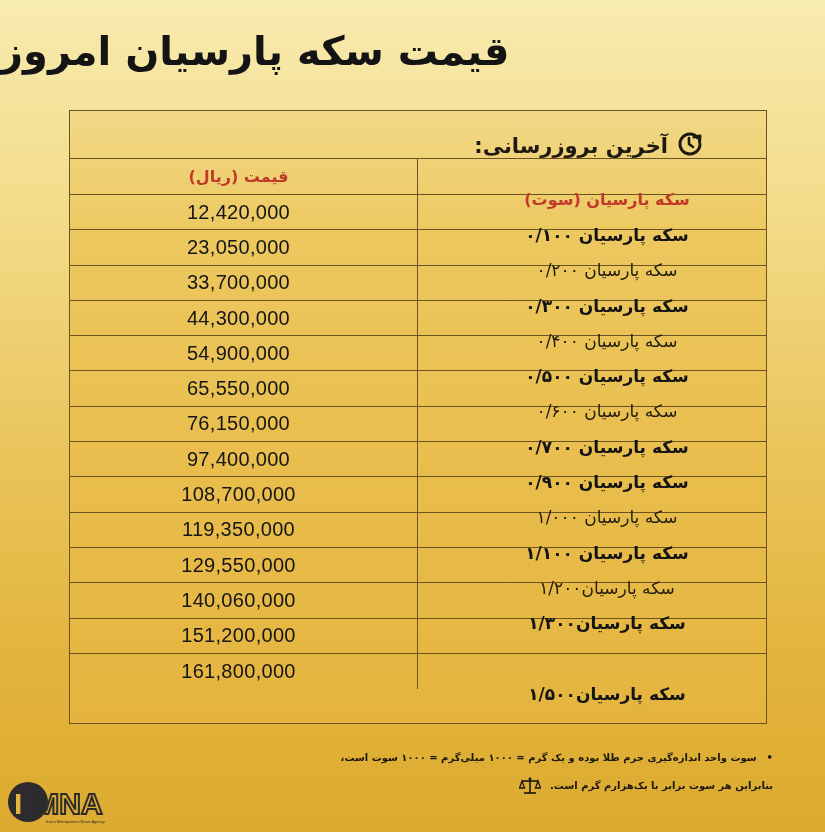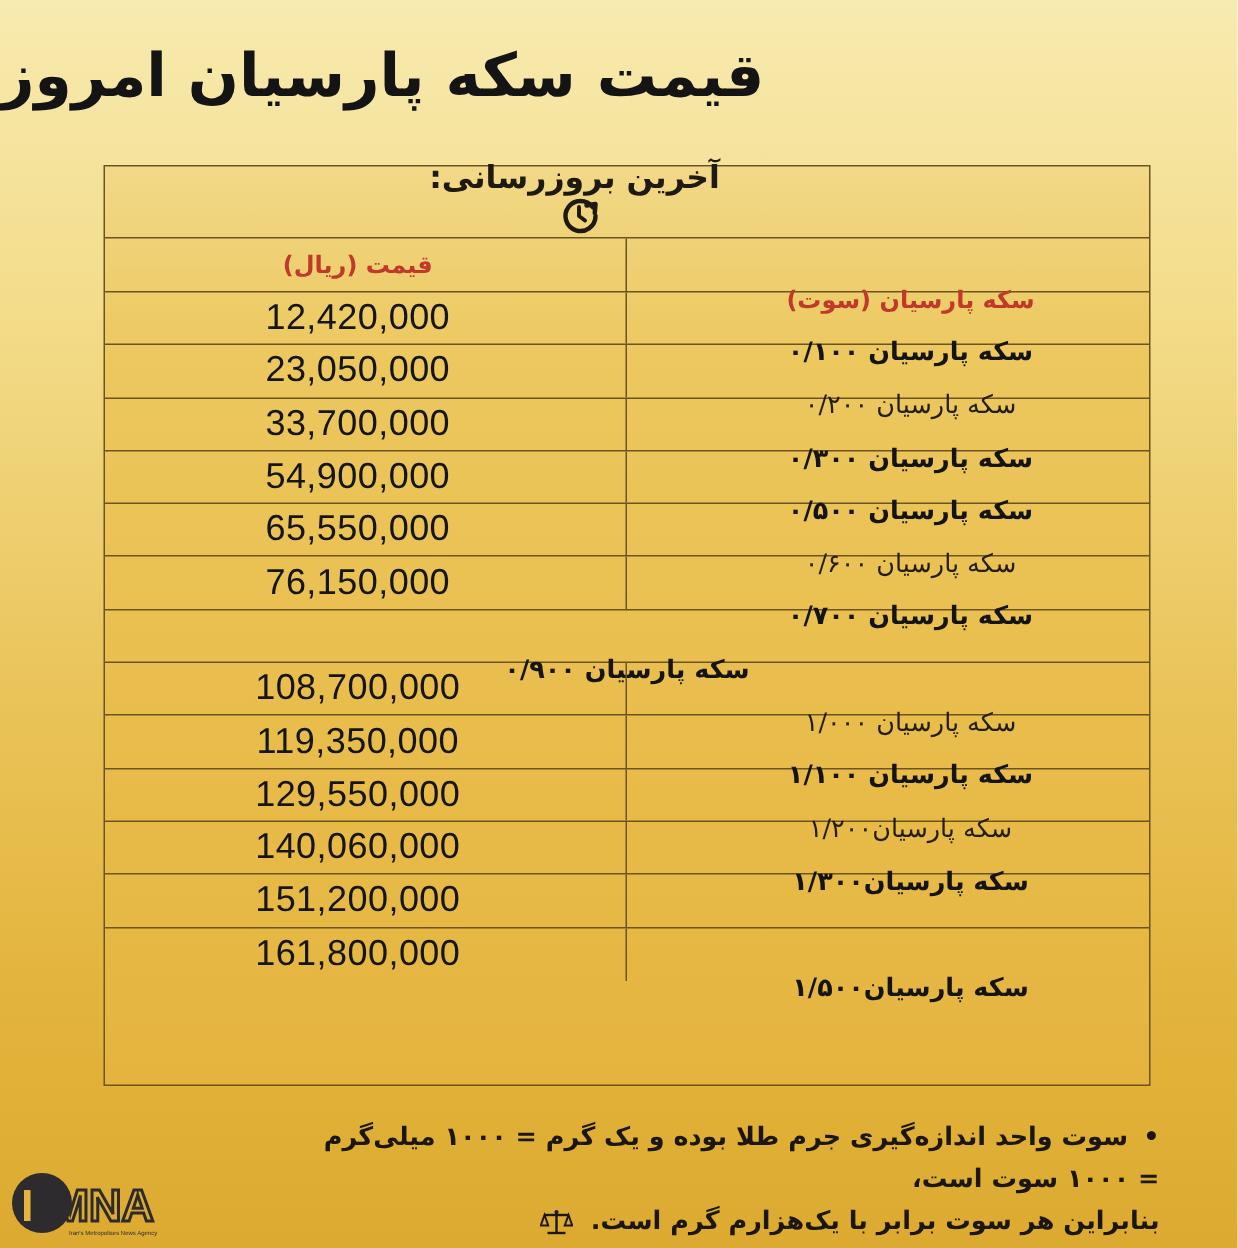--- a/index.html
+++ b/index.html
@@ -13,48 +13,47 @@
       font-size: 40px; font-weight: bold; color: #141414; direction: rtl;
       letter-spacing: -1px;
     }
     .table {
       position: absolute; left: 69px; top: 110px; width: 698px; height: 614px;
       border: 1.5px solid #6b5322; box-sizing: border-box;
       background: linear-gradient(180deg, #f2d988 0%, #ecc85f 20%, #e9bd4c 60%, #e4b43e 100%);
     }
     .update-row {
       height: 48px; border-bottom: 1.5px solid #6b5322; box-sizing: border-box;
-      display: flex; align-items: center; justify-content: flex-end; padding-right: 62px;
+      display: flex; align-items: flex-end; justify-content: flex-end; padding-right: 62px;
       direction: ltr;
-      flex-direction: column;
     }
     .update-label { font-size: 21px; font-weight: bold; color: #1e1a12; direction: rtl; margin-right: 8px; }
     .clock-icon { width: 28px; height: 28px; display: inline-block; }
     .grid-row {
       display: flex; height: 35.3px; border-bottom: 1.2px solid #6b5322; box-sizing: border-box; gap: 30px;
     }
     .grid-row:last-child { border-bottom: none; justify-content: flex-end; }
     .cell-price {
       width: 348px; border-right: 1.2px solid #6b5322; box-sizing: border-box;
       display: flex; align-items: center; justify-content: center;
-      font-family: "Liberation Sans", sans-serif; font-size: 24px; color: #151515; letter-spacing: 0.3px;
+      font-family: "Liberation Sans", sans-serif; font-size: 20px; color: #151515; letter-spacing: 0.3px;
       padding-right: 10px;
     }
     .cell-name {
       flex: 1; display: flex; align-items: center; justify-content: center;
       direction: rtl; font-size: 17px; color: #231d10; margin-top: 40px;
     }
     .cell-name.bold { font-weight: bold; color: #141414; }
     .header-row .cell-price, .header-row .cell-name {
       color: #c0392b; font-weight: bold; font-size: 16px; font-family: "DejaVu Sans", sans-serif; direction: rtl;
     }
     .header-row { height: 36px; }
     .note {
       position: absolute; right: 52px; top: 744px; width: 560px; direction: rtl; text-align: right;
-      font-size: 17px; font-weight: bold; color: #1b1710; line-height: 28px;
+      font-size: 10px; font-weight: bold; color: #1b1710; line-height: 28px;
     }
     .note .bullet { display: inline-block; margin-left: 10px; }
     .scale-icon { display: inline-block; width: 22px; height: 18px; vertical-align: middle; margin-right: 6px; }
     .logo {
       position: absolute; left: 6px; top: 778px; width: 110px; height: 48px;
     }
   </style>
 </head>
 <body>
 
@@ -84,32 +83,37 @@
       </div>
       <div class="grid-row">
         <div class="cell-price">23,050,000</div>
         <div class="cell-name">سکه پارسیان ۰/۲۰۰</div>
       </div>
       <div class="grid-row">
         <div class="cell-price">33,700,000</div>
         <div class="cell-name bold">سکه پارسیان ۰/۳۰۰</div>
       </div>
       <div class="grid-row">
+        <div class="cell-price">44,300,000</div>
+        <div class="cell-name">سکه پارسیان ۰/۴۰۰</div>
+      </div>
+      <div class="grid-row">
         <div class="cell-price">54,900,000</div>
         <div class="cell-name bold">سکه پارسیان ۰/۵۰۰</div>
       </div>
       <div class="grid-row">
         <div class="cell-price">65,550,000</div>
         <div class="cell-name">سکه پارسیان ۰/۶۰۰</div>
       </div>
       <div class="grid-row">
         <div class="cell-price">76,150,000</div>
         <div class="cell-name bold">سکه پارسیان ۰/۷۰۰</div>
       </div>
       <div class="grid-row">
+        <div class="cell-price">97,400,000</div>
         <div class="cell-name bold">سکه پارسیان ۰/۹۰۰</div>
       </div>
       <div class="grid-row">
         <div class="cell-price">108,700,000</div>
         <div class="cell-name">سکه پارسیان ۱/۰۰۰</div>
       </div>
       <div class="grid-row">
         <div class="cell-price">119,350,000</div>
         <div class="cell-name bold">سکه پارسیان ۱/۱۰۰</div>
       </div>

